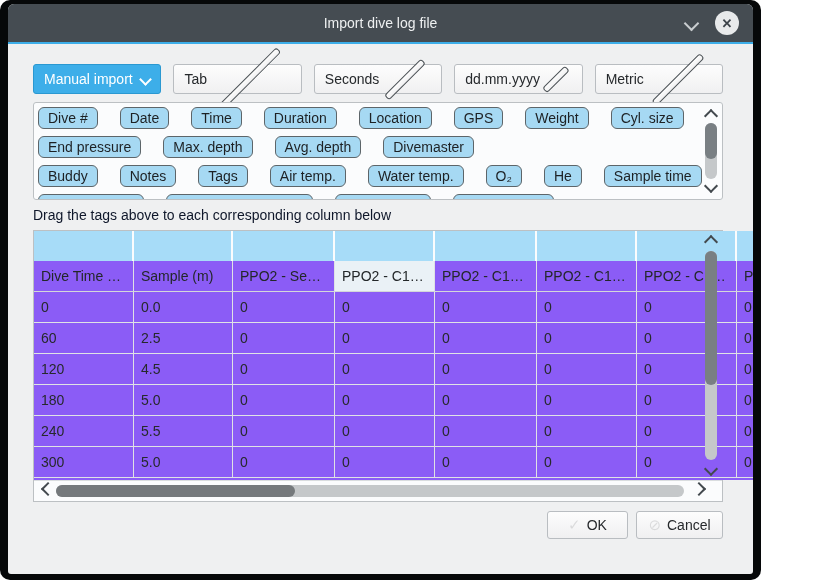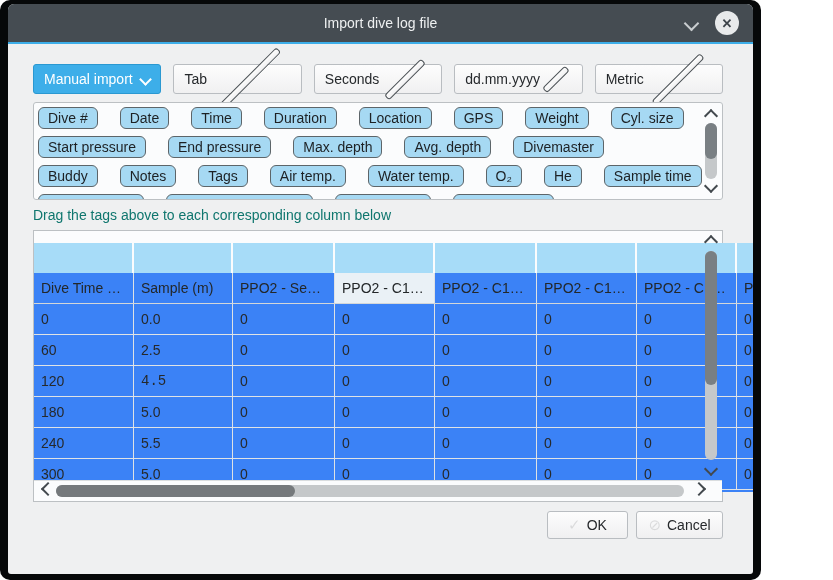--- a/index.html
+++ b/index.html
@@ -56,25 +56,25 @@
   .table-vscroll .thumb{left:0;top:0;width:12px;height:64%;}
 
   .hscroll{position:absolute;left:0;bottom:0;height:21px;width:100%;box-sizing:border-box;border-top:1px solid #dadddf;background:#fbfcfd;}
   .hscroll .chv{position:absolute;top:50%;}
   .hscroll .chv.left{left:9px;transform:translateY(-70%) rotate(45deg);}
   .hscroll .chv.right{right:18px;transform:translateY(-70%) rotate(-135deg);}
   .hscroll .track{left:22px;right:38px;top:4px;height:12px;}
   .hscroll .thumb{left:0;top:0;height:12px;width:38%;background:#75797c;}
 
   
-  .instruction{margin-top:7px;font-size:14px;color:#0f766e;height:18px;}
+  .instruction{margin-top:7px;font-size:14px;color:#0f172a;height:18px;}
 
   
   .tablebox{margin-top:5px;height:272px;box-sizing:border-box;border:1px solid #bcc0c3;background:#fbfcfd;position:relative;}
-  .tview{position:absolute;left:0;top:12px;width:737px;height:249px;overflow:hidden;background:#3b82f6;}
+  .tview{position:absolute;left:0;top:0;width:737px;height:249px;overflow:hidden;background:#8b5cf6;}
   .droprow{display:flex;height:30px;background:#fbfcfd;}
   .dropcell{background:#a7dcf8;height:100%;box-sizing:border-box;border-right:2px solid #fbfcfd;flex:none;}
   .dropcell.fill{flex:1;border-right:none;}
   .hdrrow{display:flex;height:30px;border-bottom:1px solid #d4d7d9;}
   .hcell,.tcell{flex:none;box-sizing:border-box;height:100%;display:flex;align-items:center;padding-left:7px;font-size:14px;color:#232729;white-space:nowrap;overflow:hidden;border-right:1px solid #dfe2e4;}
   .hcell:last-child,.tcell:last-child{border-right:none;}
   .hcell.sel{background:#eaf1f6;}
   .trow{display:flex;height:30px;border-bottom:1px solid #e0e3e5;}
   .tcell{color:#26292b;}
 
@@ -133,21 +133,20 @@
               <span class="tag">Dive #</span>
               <span class="tag">Date</span>
               <span class="tag">Time</span>
               <span class="tag">Duration</span>
               <span class="tag">Location</span>
               <span class="tag">GPS</span>
               <span class="tag">Weight</span>
               <span class="tag">Cyl. size</span>
             </div>
             <div class="tag-row">
-              <span class="tag">Start pressure</span>
               <span class="tag">End pressure</span>
               <span class="tag">Max. depth</span>
               <span class="tag">Avg. depth</span>
               <span class="tag">Divemaster</span>
             </div>
             <div class="tag-row">
               <span class="tag">Buddy</span>
               <span class="tag">Notes</span>
               <span class="tag">Tags</span>
               <span class="tag">Air temp.</span>
@@ -212,21 +211,21 @@
                 <div class="tcell" style="width: 99px;">2.5</div>
                 <div class="tcell" style="width: 102px;">0</div>
                 <div class="tcell" style="width: 100px;">0</div>
                 <div class="tcell" style="width: 102px;">0</div>
                 <div class="tcell" style="width: 100px;">0</div>
                 <div class="tcell" style="width: 100px;">0</div>
                 <div class="tcell" style="width: 35px;">0</div>
               </div>
               <div class="trow">
                 <div class="tcell" style="width: 100px;">120</div>
-                <div class="tcell" style="width: 99px; font-family: Liberation Mono, monospace;">4.5</div>
+                <div class="tcell" style="width: 99px;">4.5</div>
                 <div class="tcell" style="width: 102px;">0</div>
                 <div class="tcell" style="width: 100px;">0</div>
                 <div class="tcell" style="width: 102px;">0</div>
                 <div class="tcell" style="width: 100px;">0</div>
                 <div class="tcell" style="width: 100px;">0</div>
                 <div class="tcell" style="width: 35px;">0</div>
               </div>
               <div class="trow">
                 <div class="tcell" style="width: 100px;">180</div>
                 <div class="tcell" style="width: 99px;">5.0</div>

